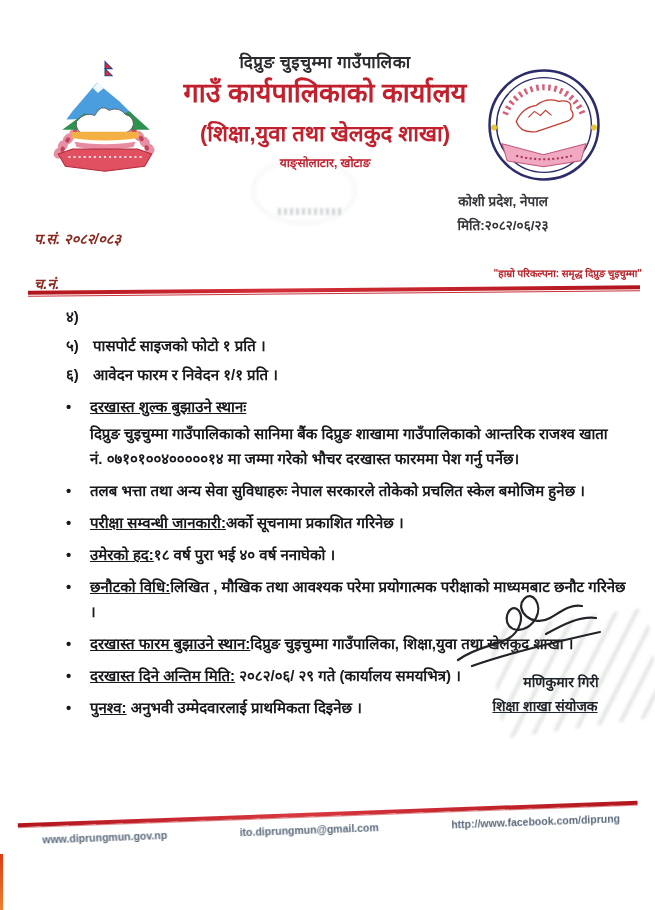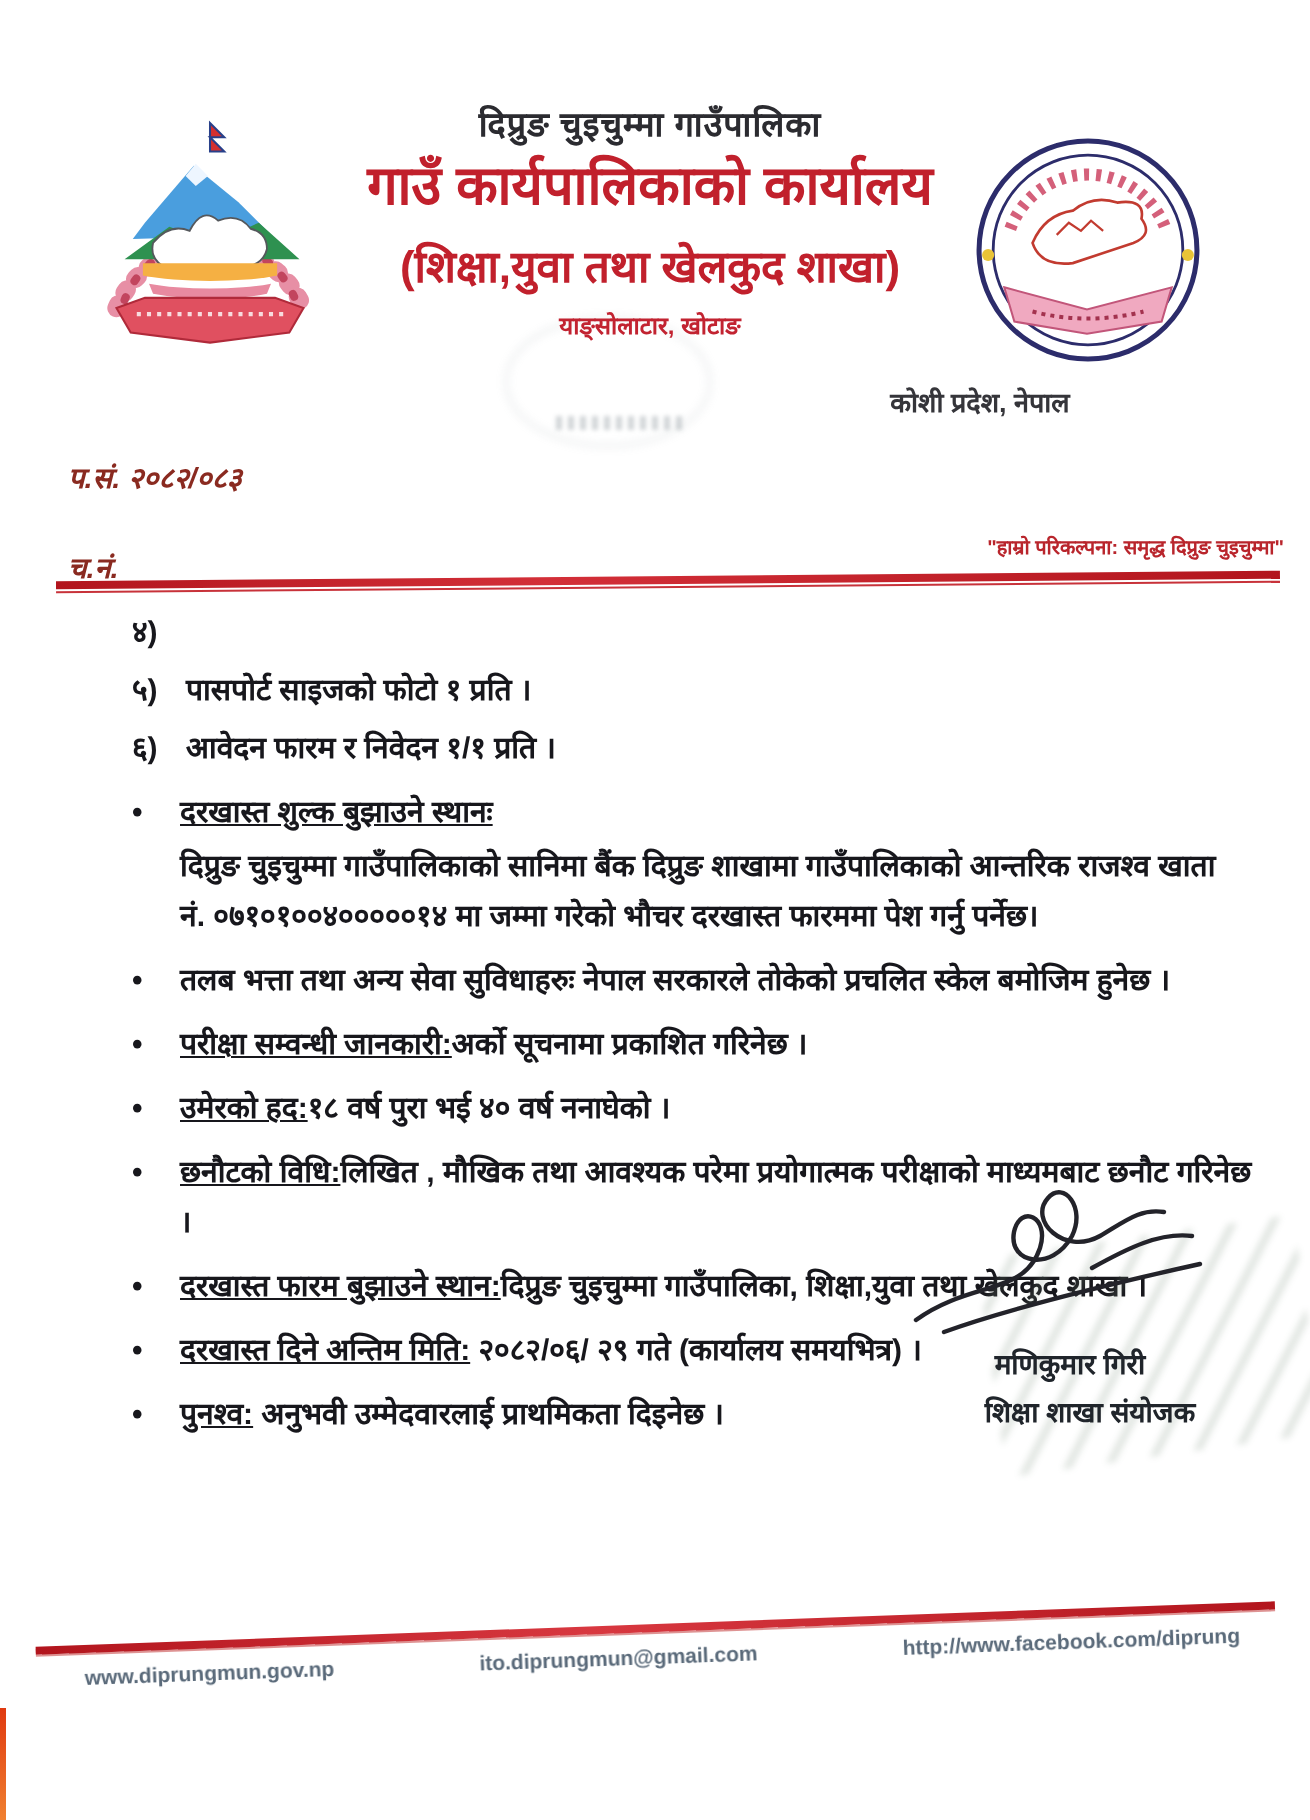--- a/index.html
+++ b/index.html
@@ -25,21 +25,21 @@
     position:absolute; left:252px; top:158px; width:104px; height:66px;
     border:2px dotted #9aa4aa; border-radius:50%;
     filter:blur(2px); opacity:.35;
   }
   .stamp-faint2 {
     position:absolute; left:278px; top:208px; width:64px; height:7px;
     background:repeating-linear-gradient(90deg,#8a949a 0 3px,transparent 3px 6px);
     filter:blur(1px); opacity:.4;
   }
 
-  .province-block { position:absolute; left:400px; top:192px; width:180px; text-align:center; }
+  .province-block { position:absolute; left:413px; top:192px; width:180px; text-align:center; }
   .province { font-size:13.5px; font-weight:700; color:#35353a; }
   .issue-date { font-size:13.5px; font-weight:700; color:#35353a; margin-top:6px; }
 
   .ref-block { position:absolute; left:34px; top:228px;font-style:italic; }
   .ref-no   { font-size:14.5px; font-weight:700; color:#8a2a20; }
   .disp-no  { font-size:14.5px; font-weight:700; color:#8a2a20; margin-top:25px; }
 
   .motto { position:absolute; left:392px; top:266px; width:250px; text-align:right;
            font-size:10px; font-weight:700; color:#b9252c; }
 
@@ -59,24 +59,24 @@
   .detail { margin:2px 0 0 24px; width:520px; }
 
   
   .sig-zone { position:absolute; left:440px; top:580px; width:210px; height:170px; }
   .sig-stamp {
     position:absolute; left:55px; top:38px; width:160px; height:110px;
     background:repeating-linear-gradient(125deg,transparent 0 14px,#7d927f 14px 18px);
     opacity:.22; filter:blur(1.5px); transform:rotate(-8deg);
   }
   .sig-svg { position:absolute; left:10px; top:2px; }
-  .sig-name  { position:absolute; left:20px; top:92px; width:150px; text-align:center;
+  .sig-name  { position:absolute; left:46px; top:92px; width:150px; text-align:center;
                font-size:14px; font-weight:700; color:#20252b; }
   .sig-title { position:absolute; left:20px; top:116px; width:170px; text-align:center;
-               font-size:14px; font-weight:700; color:#20252b; }
+               font-size:14px; font-weight:700; color:#20252b;text-decoration:underline; }
 
   
   .footer { position:absolute; left:18px; top:812px; width:620px; transform:rotate(-2.1deg); }
   .footer-rule { height:3.5px; background:linear-gradient(90deg,#b2151d,#d83840 45%,#b2151d);
                  box-shadow:0 1px 0 rgba(190,40,40,.5); }
   .footer-links { display:flex; justify-content:space-between; padding:7px 18px 0 24px;
                   font-size:10.5px; font-weight:600; color:#5a6a7a; filter:blur(.3px); }
 
   .edge-artifact { position:absolute; left:0; top:854px; width:3px; height:56px;
                    background:linear-gradient(#e03a10,#f08030); }
@@ -117,20 +117,21 @@
 
   <div class="hdr-center">
     <div class="hdr-line1">दिप्रुङ चुइचुम्मा गाउँपालिका</div>
     <div class="hdr-line2">गाउँ कार्यपालिकाको कार्यालय</div>
     <div class="hdr-line3">(शिक्षा,युवा तथा खेलकुद शाखा)</div>
     <div class="hdr-line4">याङ्सोलाटार, खोटाङ</div>
   </div>
 
   <div class="province-block">
     <div class="province">कोशी प्रदेश, नेपाल</div>
+    <div class="issue-date">मिति:२०८२/०६/२३</div>
   </div>
 
   <div class="ref-block">
     <div class="ref-no">प.सं. २०८२/०८३</div>
     <div class="disp-no">च.नं.</div>
   </div>
 
   <div class="motto">"हाम्रो परिकल्पना: समृद्ध दिप्रुङ चुइचुम्मा"</div>
 
   <div class="rule-top">

